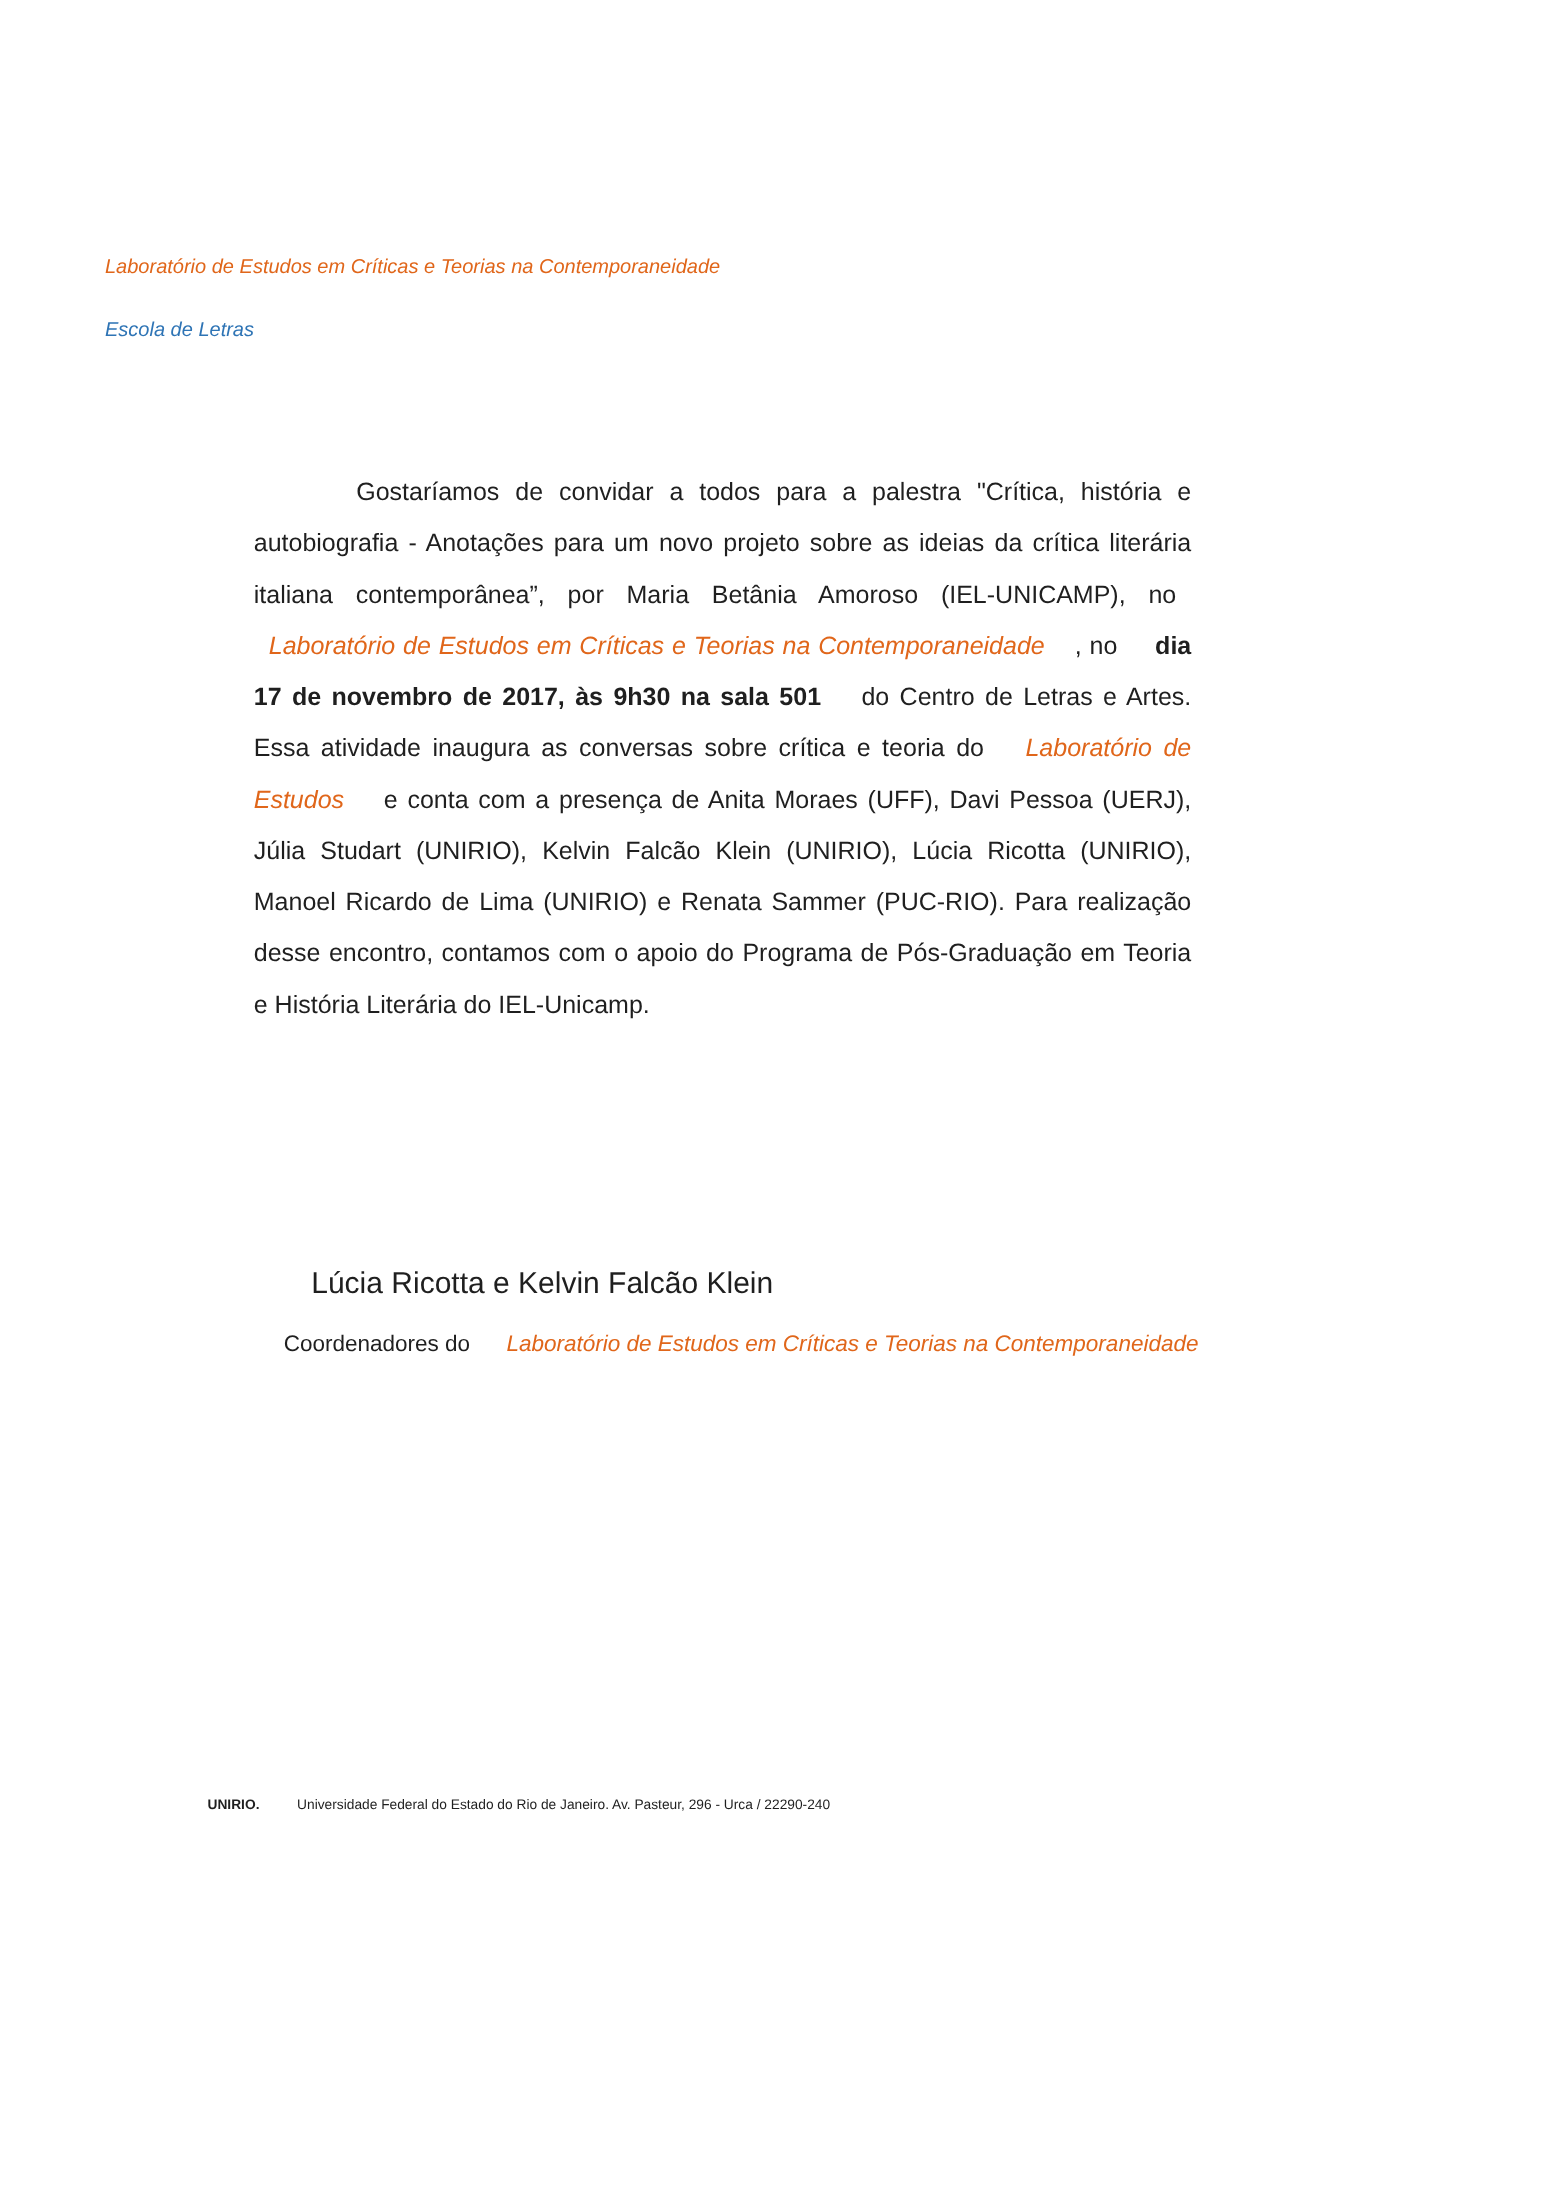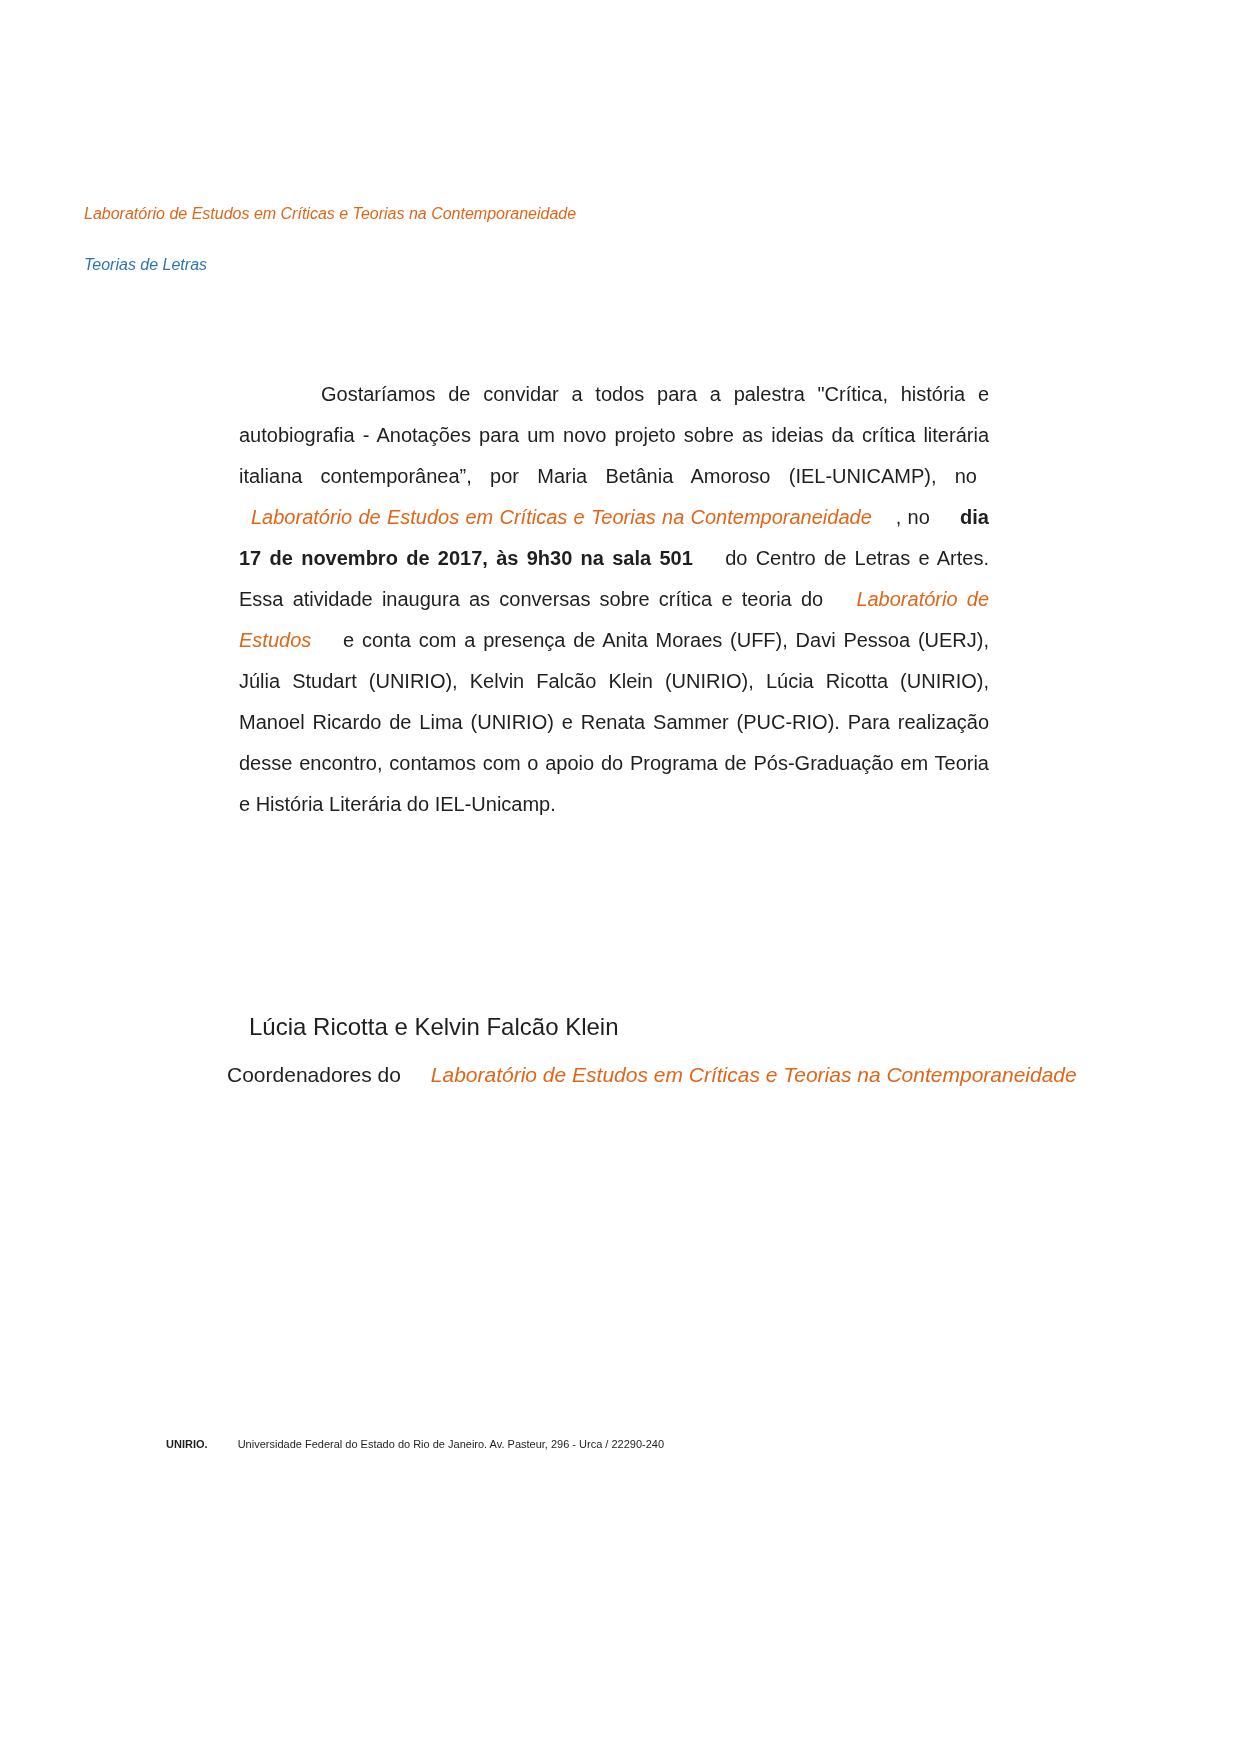--- a/index.html
+++ b/index.html
@@ -37,21 +37,20 @@
   .body-paragraph {
     position: absolute;
     top: 338px;
     left: 167px;
     width: 774px;
     font-size: 20px;
     line-height: 41px;
     text-align: justify;
     text-indent: 70px;
     color: var(--ink);
-    margin-left: 36px;
   }
 
   
   .run.normal { font-weight: normal; font-style: normal; color: inherit; }
   .run.bold { font-weight: bold; }
   .run.orange-italic { color: var(--orange); font-style: italic; }
 
   
   .signature {
     position: absolute;
@@ -59,42 +58,42 @@
     left: 167px;
     line-height: 22px;
   }
   .signature .sig-names {
     font-size: 24px;
     line-height: 26px;
     margin-left: 34px;
   }
   .signature .sig-role,
   .signature .sig-school {
-    font-size: 21px;
+    font-size: 18px;
     line-height: 22px;
     text-align: right;
   }
 
   
   .doc-footer {
     position: absolute;
     top: 1402px;
     left: 118px;
     font-size: 11px;
     white-space: pre-wrap;
   }
 </style>
 </head>
 <body>
 
 <div class="page">
 
   <header class="doc-header">
     <div class="lab-line">Laboratório de Estudos em Críticas e Teorias na Contemporaneidade</div>
-    <div class="school-line">Teorias de Letras</div>
+    <div class="school-line">Escola de Letras</div>
   </header>
 
   <p class="body-paragraph"><span class="run normal">Gostaríamos de convidar a todos para a palestra "Crítica, história e autobiografia - Anotações para um novo projeto sobre as ideias da crítica literária italiana contemporânea”, por Maria Betânia Amoroso (IEL-UNICAMP), no </span><span class="run orange-italic">Laboratório de Estudos em Críticas e Teorias na Contemporaneidade</span><span class="run normal">, no </span><span class="run bold">dia 17 de novembro de 2017, às 9h30 na sala 501</span><span class="run normal"> do Centro de Letras e Artes. Essa atividade inaugura as conversas sobre crítica e teoria do </span><span class="run orange-italic">Laboratório de Estudos</span><span class="run normal"> e conta com a presença de Anita Moraes (UFF), Davi Pessoa (UERJ), Júlia Studart (UNIRIO), Kelvin Falcão Klein (UNIRIO), Lúcia Ricotta (UNIRIO), Manoel Ricardo de Lima (UNIRIO) e Renata Sammer (PUC-RIO). Para realização desse encontro, contamos com o apoio do Programa de Pós-Graduação em Teoria e História Literária do IEL-Unicamp.</span></p>
 
   <div class="signature">
     <div class="sig-names">Lúcia Ricotta e Kelvin Falcão Klein</div>
     <div class="sig-role"><span class="run normal">Coordenadores do </span><span class="run orange-italic">Laboratório de Estudos em Críticas e Teorias na Contemporaneidade</span></div>
   </div>
 
   <footer class="doc-footer"><span class="run bold">UNIRIO.</span><span class="run normal">  Universidade Federal do Estado do Rio de Janeiro. Av. Pasteur, 296 - Urca / 22290-240</span></footer>

